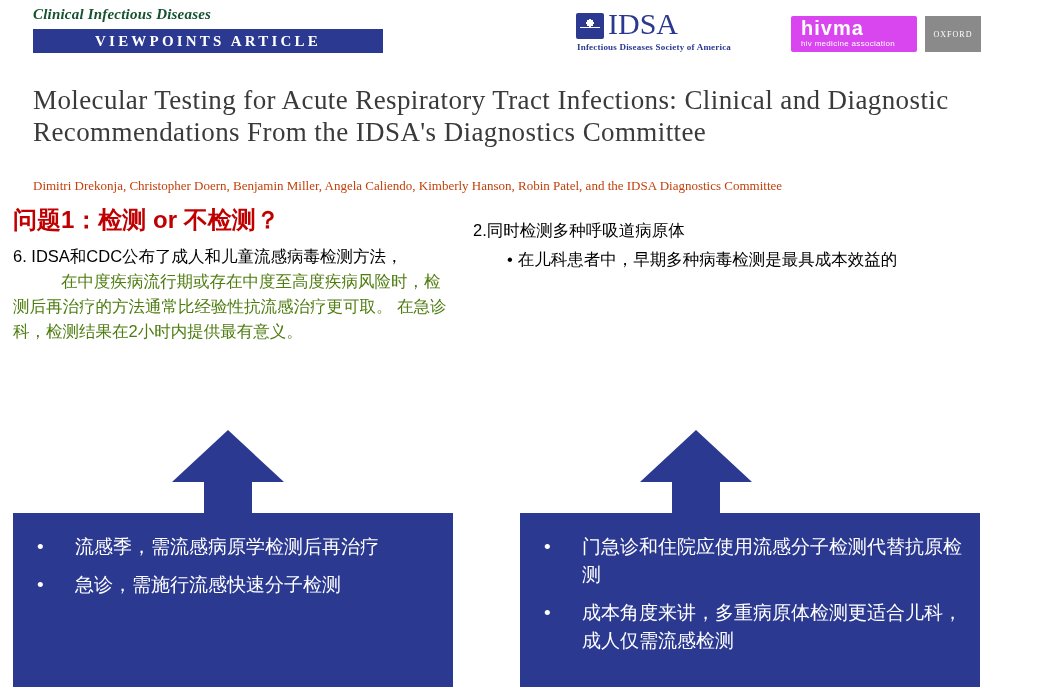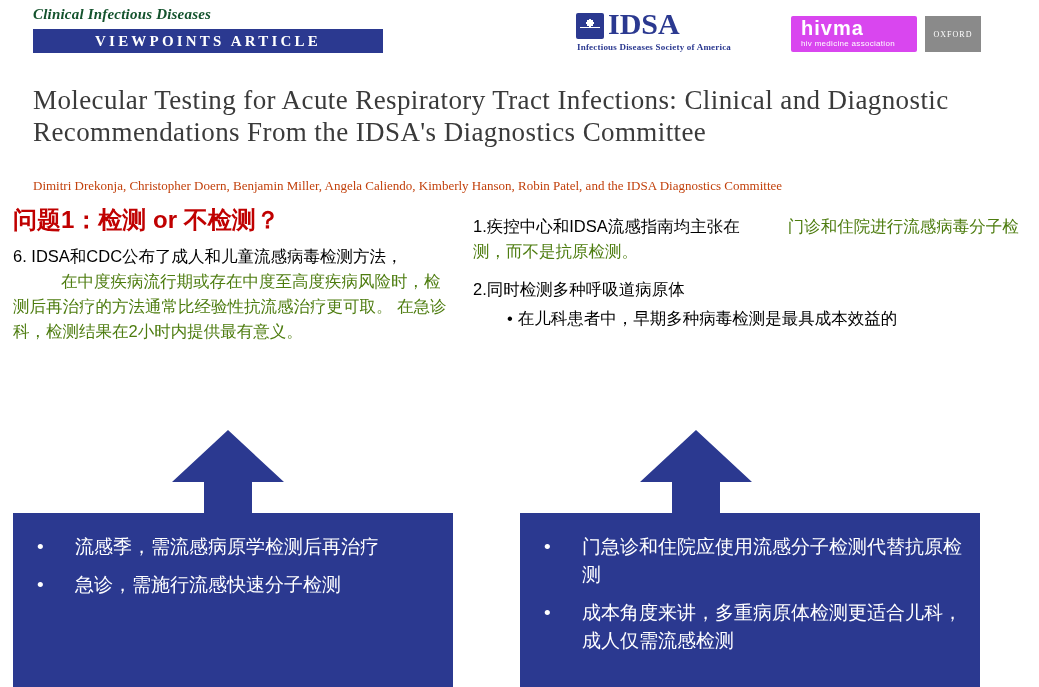--- a/index.html
+++ b/index.html
@@ -72,21 +72,21 @@
     height: 20px;
     background:
       radial-gradient(circle at 50% 35%, #ffffff 0 22%, transparent 23%),
       linear-gradient(to bottom, transparent 0 55%, #ffffff 55% 62%, transparent 62%);
   }
   .idsa-word {
     position: absolute;
     left: 32px;
     top: -5px;
     font-family: "Liberation Serif", serif;
-    font-weight: bold;
+    font-weight: normal;
     font-size: 30px;
     color: #2b3990;
     letter-spacing: 0px;
   }
   .idsa-sub {
     position: absolute;
     left: 1px;
     top: 30px;
     font-family: "Liberation Serif", serif;
     font-weight: bold;
@@ -271,23 +271,20 @@
 <div class="title-ghost">Dimitri Drekonja, Christopher Doern, Benjamin Miller, Angela Caliendo, Kimberly Hanson, Robin Patel, and the IDSA Diagnostics Committee</div>
 
 <div class="col col-left">
   <div class="q-head">问题1：检测 or 不检测？</div>
   <div class="body-text">
     <span>6. IDSA和CDC公布了成人和儿童流感病毒检测方法，</span><span class="blue">在中度疾病流行期或存在中度至高度疾病风险时，检测后再治疗的方法通常比经验性抗流感治疗更可取。 在急诊科，检测结果在2小时内提供最有意义。</span>
   </div>
 </div>
 
 <div class="col col-right">
-  <div class="body-text">
-    <span>1.疾控中心和IDSA流感指南均主张在</span><span class="blue">门诊和住院进行流感病毒分子检测，而不是抗原检测。</span>
-  </div>
   <div class="body-text para2">2.同时检测多种呼吸道病原体</div>
   <div class="bullet-line">
     <span class="dot">•</span><span>在儿科患者中，早期多种病毒检测是最具成本效益的</span>
   </div>
 </div>
 
 <div class="arrow arrow-left">
   <svg width="112" height="88" viewBox="0 0 112 88">
     <polygon points="56,0 112,52 80,52 80,88 32,88 32,52 0,52" fill="#2b3990"></polygon>
   </svg>

